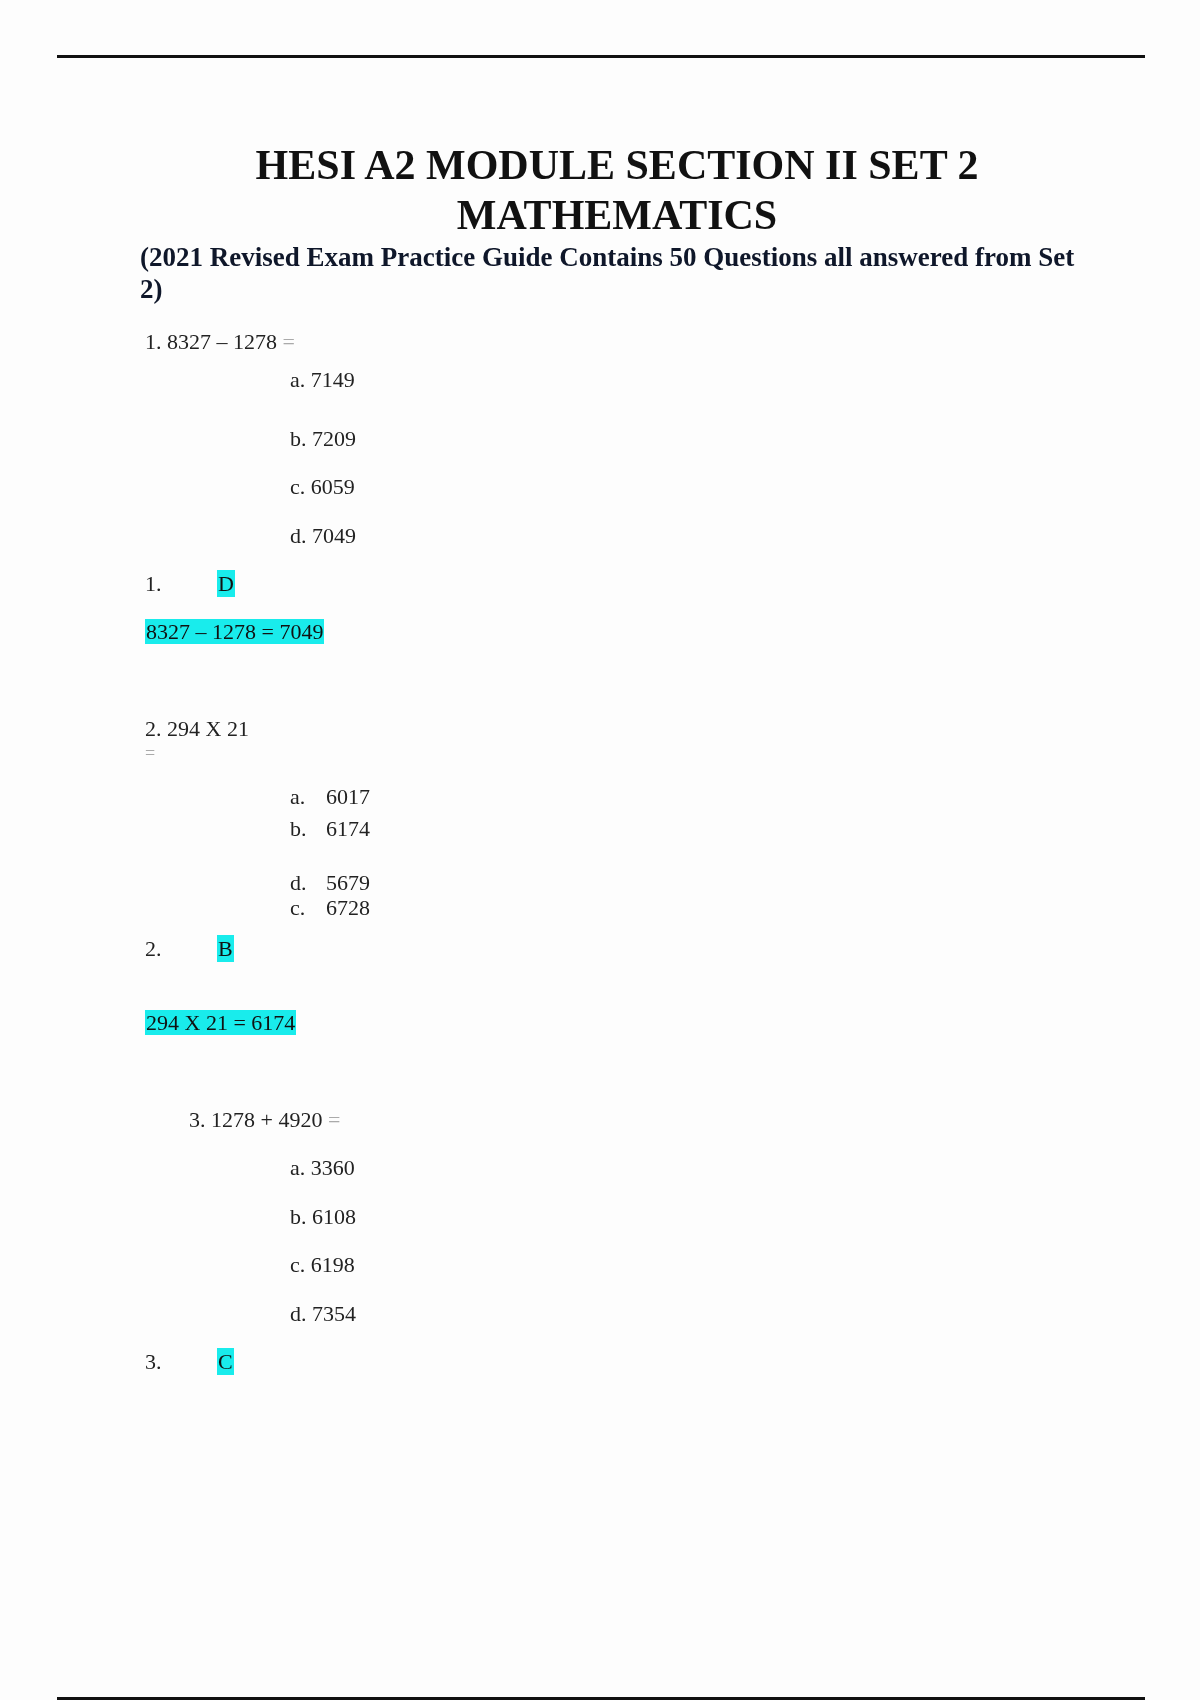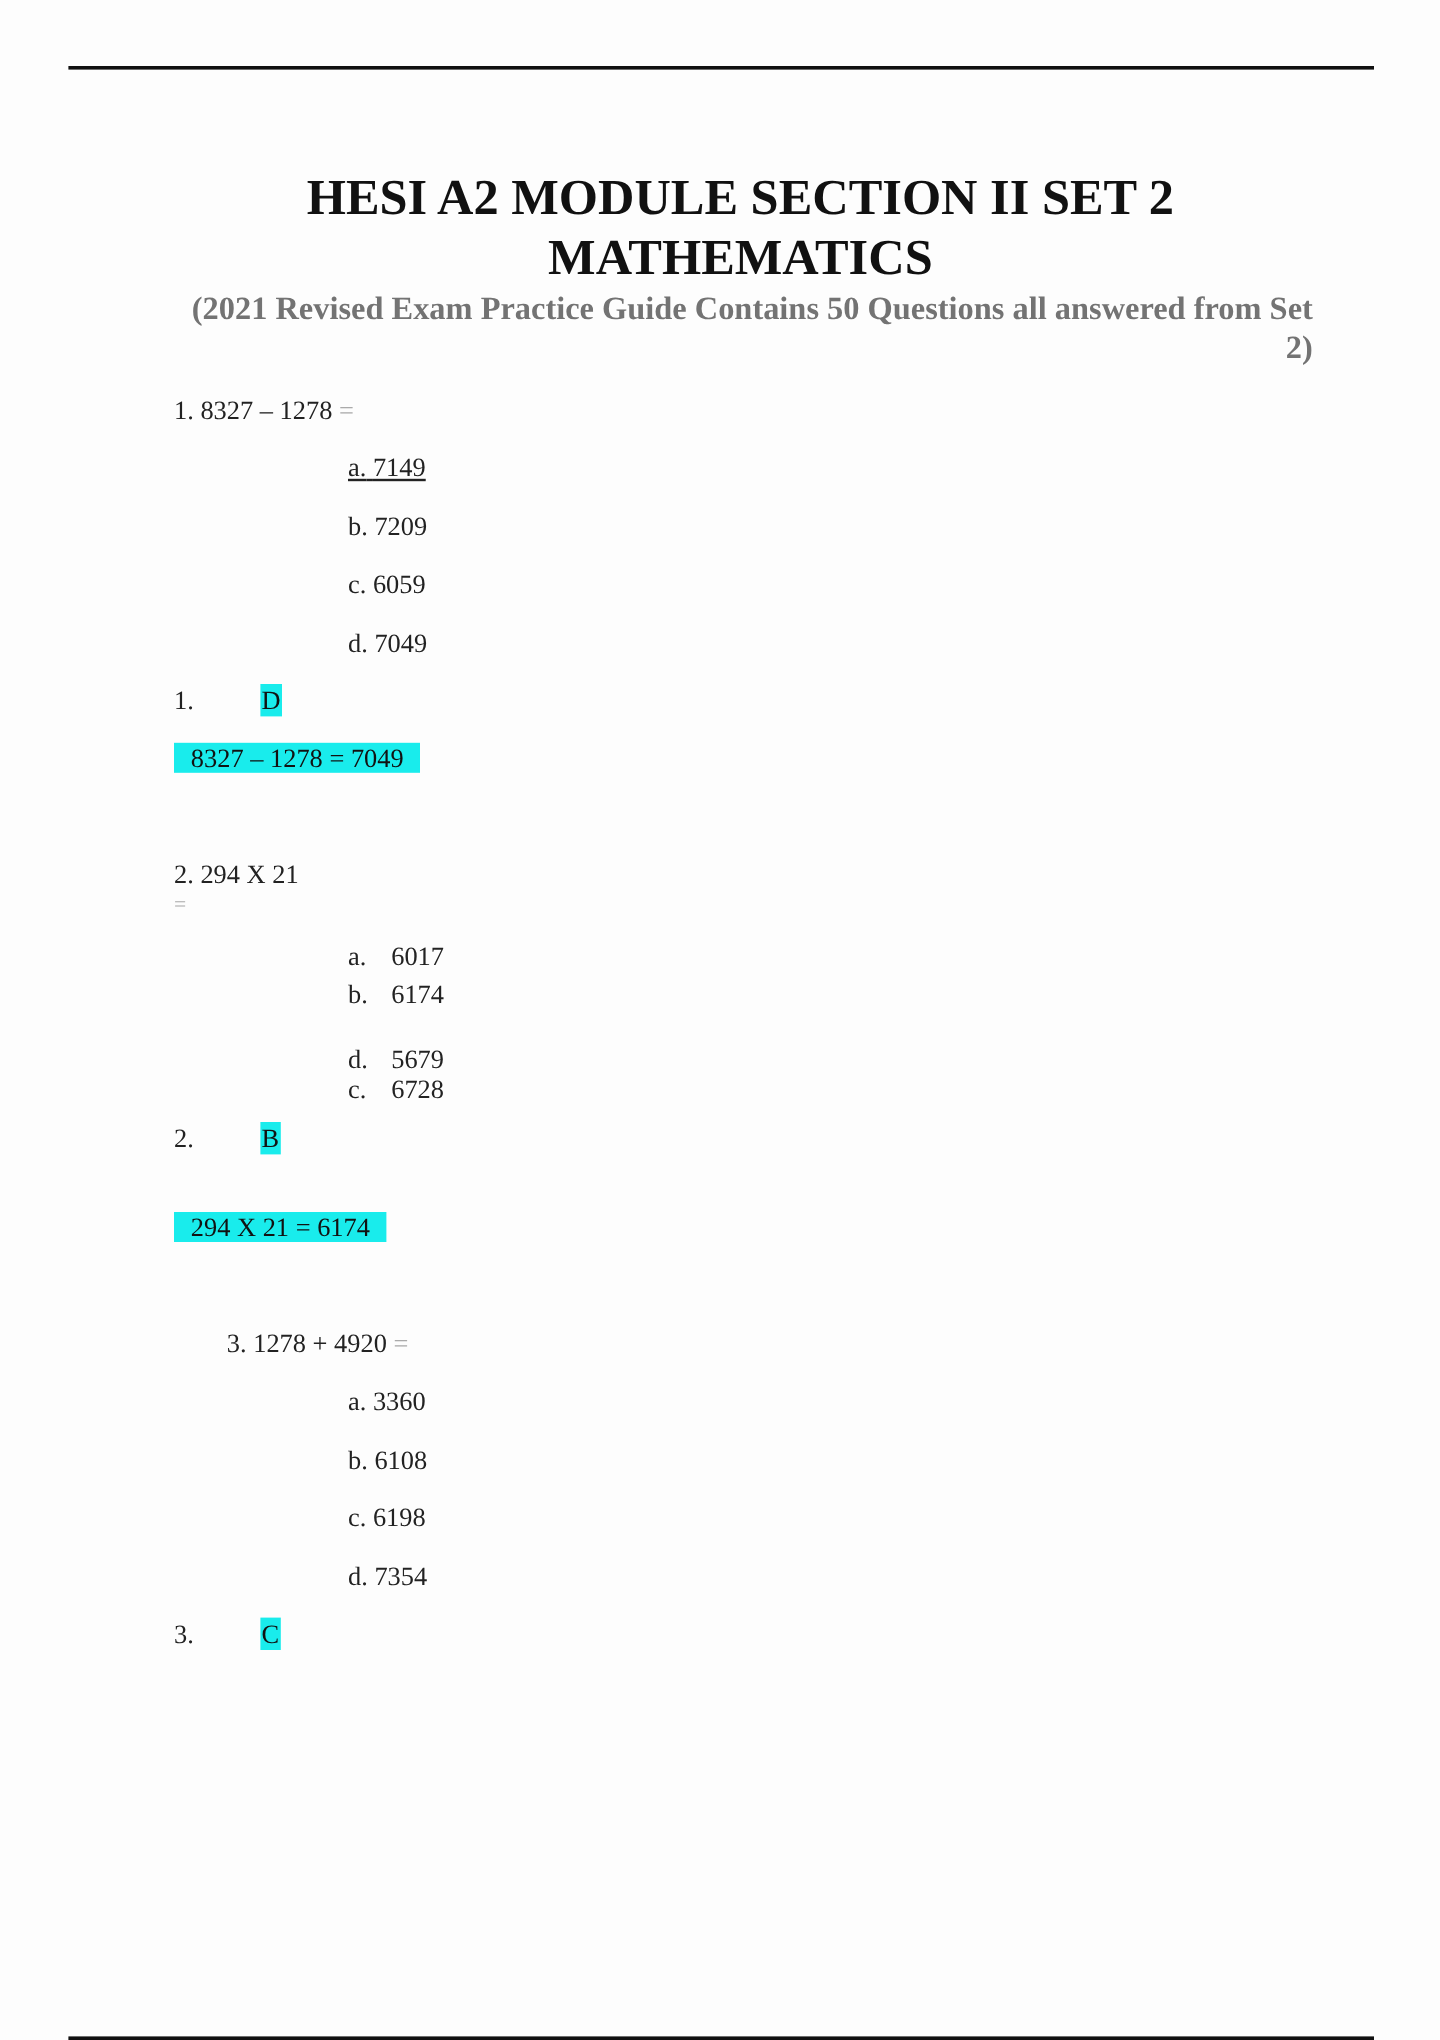--- a/index.html
+++ b/index.html
@@ -11,45 +11,45 @@
   .rule { position: absolute; left: 57px; width: 1088px; height: 3px; background: #111; }
   .rule.top { top: 55px; }
   .rule.bottom { top: 1697px; }
   .title {
     position: absolute; left: 0; width: 1234px; text-align: center;
     font-weight: bold; font-size: 42px; line-height: 50px; color: #111;
   }
   .title.l1 { top: 140px; }
   .title.l2 { top: 190px; }
   .subtitle {
-    position: absolute; left: 140px; width: 954px; text-align: right;
-    font-weight: bold; font-size: 27px; line-height: 32px; color: #737373;
+    position: absolute; left: 140px; width: 954px; text-align: left;
+    font-weight: bold; font-size: 27px; line-height: 32px; color: #0f172a;
     top: 241px;
   }
   .abs { position: absolute; font-size: 22px; line-height: 26px; white-space: nowrap; }
   .eq { color: #aaa; }
-  .hl { background: #19ecec; color: #111; padding: 0 14px; }
+  .hl { background: #19ecec; color: #111; padding: 0 1px; }
   .ans-letter { background: #19ecec; color: #111; padding: 1px 1px; }
   .opt-tab .letter { display: inline-block; width: 36px; }
 </style>
 </head>
 <body>
 
 <div class="rule top"></div>
 
 <div class="title l1">HESI A2 MODULE SECTION II SET 2</div>
 <div class="title l2">MATHEMATICS</div>
 <div class="subtitle">(2021 Revised Exam Practice Guide Contains 50 Questions all answered from Set 2)</div>
 
 <div class="abs" style="left:145px;top:329px;">
   <span>1.</span>
   <span>8327 – 1278</span>
   <span class="eq">=</span>
 </div>
-<div class="abs" style="left:290px;top:377px;text-decoration:underline;">
+<div class="abs" style="left:290px;top:367px;">
   <span>a.</span>
   <span>7149</span>
 </div>
 <div class="abs" style="left:290px;top:426px;">
   <span>b.</span>
   <span>7209</span>
 </div>
 <div class="abs" style="left:290px;top:474px;">
   <span>c.</span>
   <span>6059</span>

